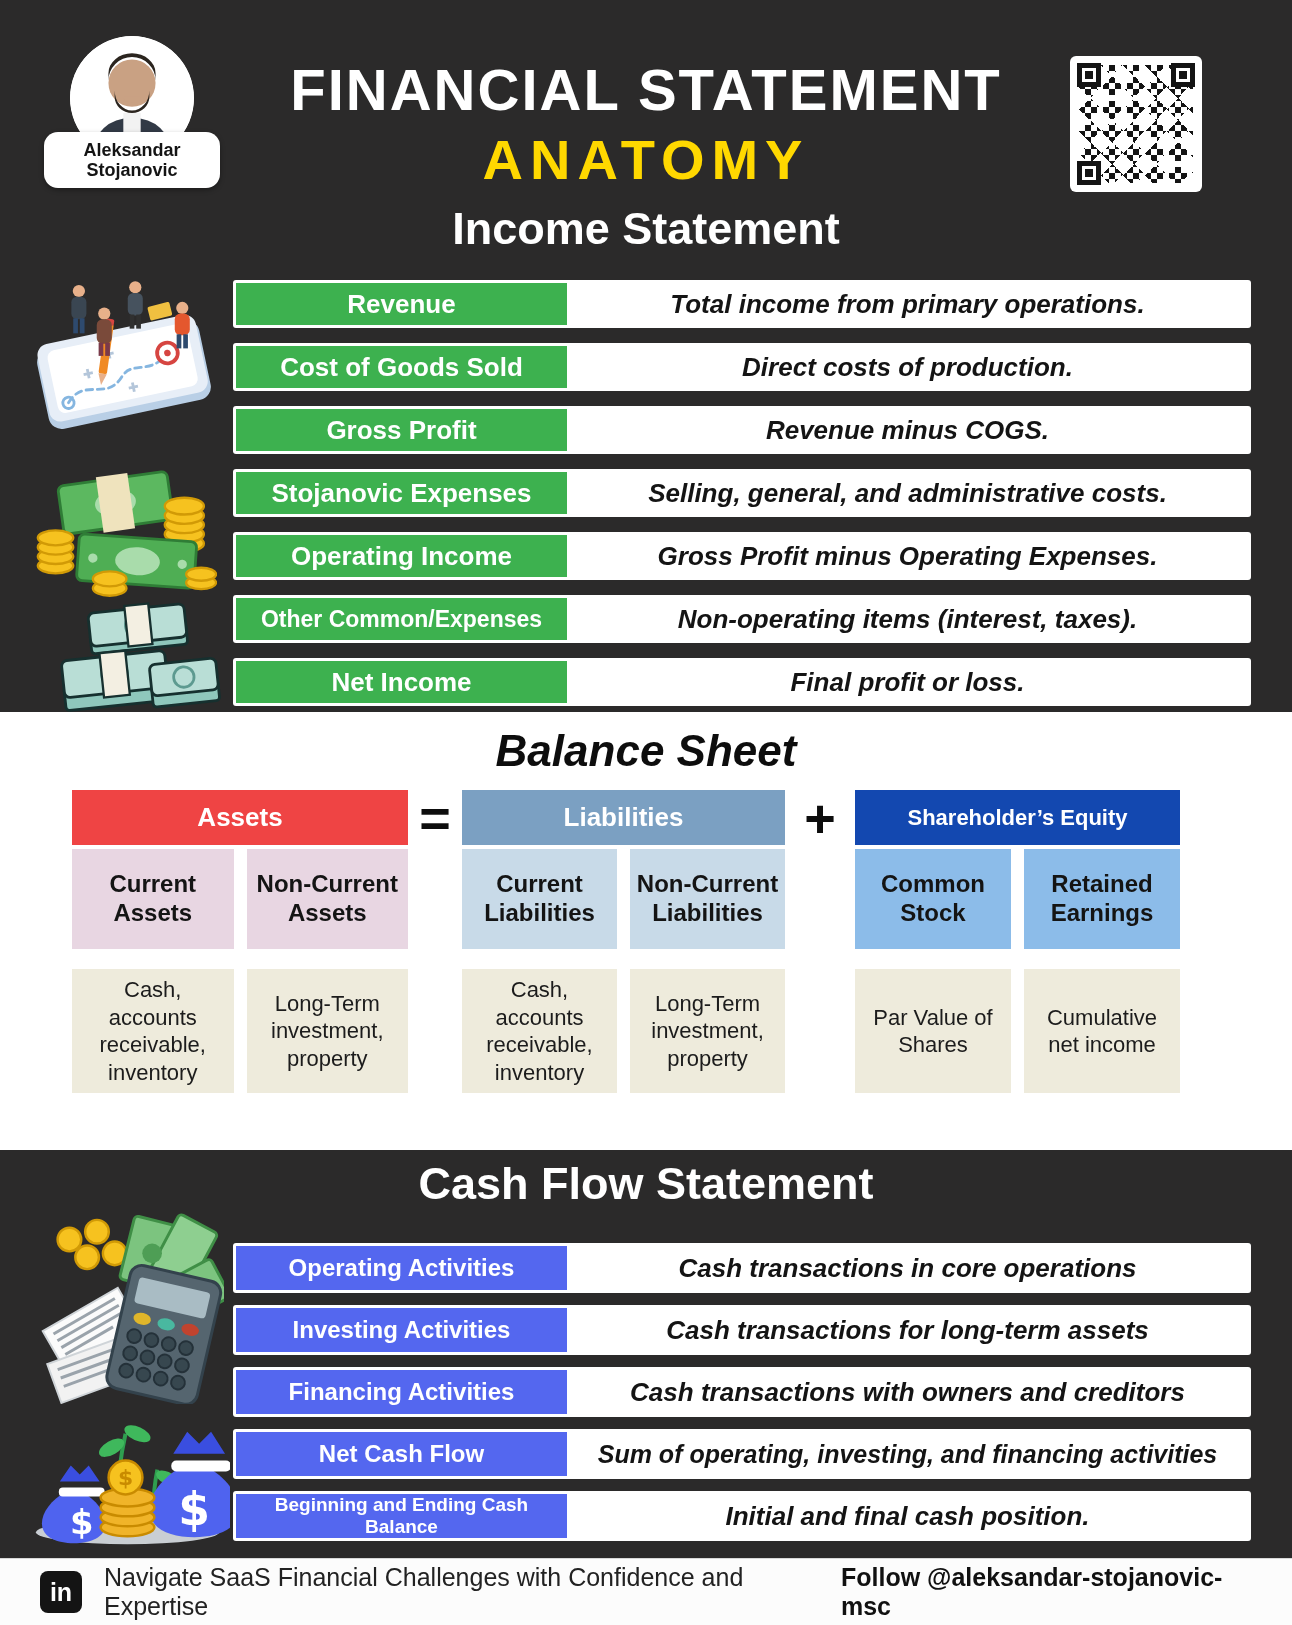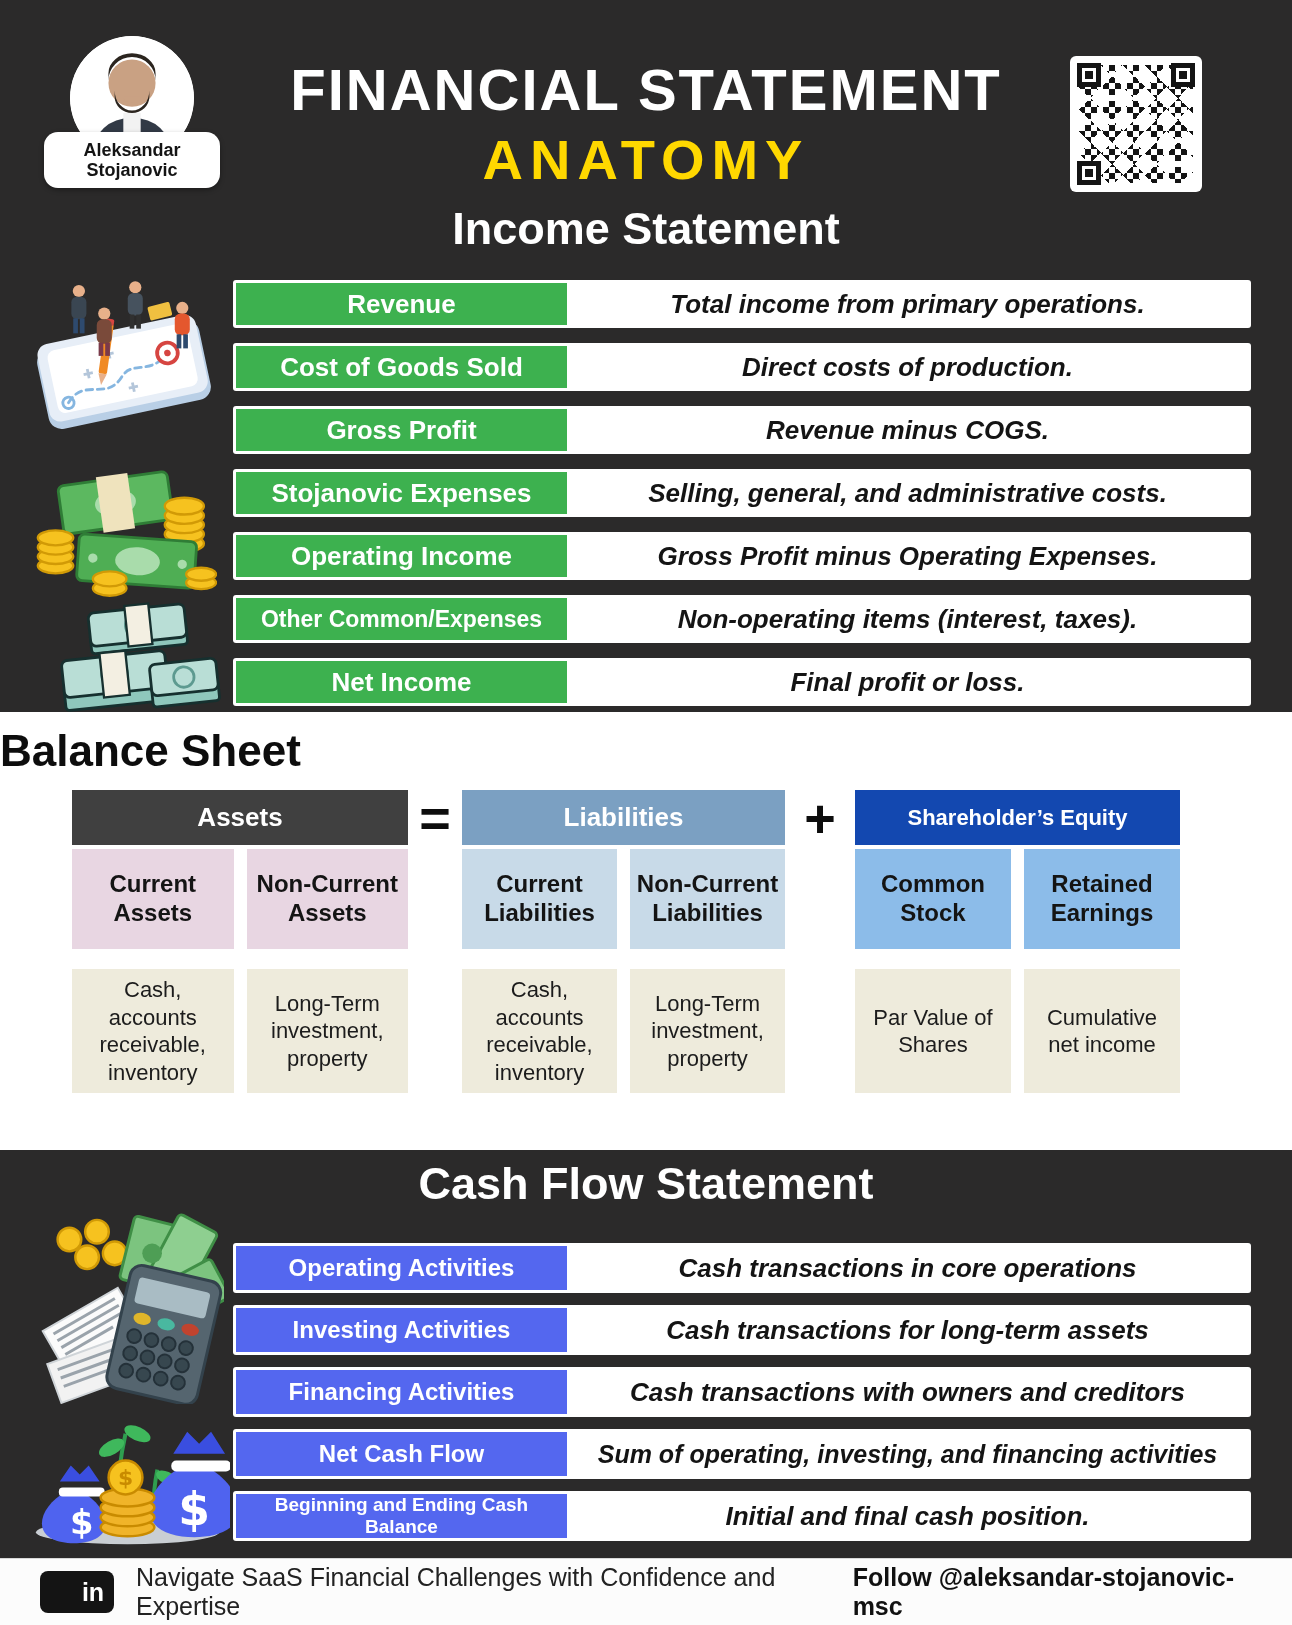--- a/index.html
+++ b/index.html
@@ -44,49 +44,49 @@
   .is-table .t-label { background:#3db14f; }
   .cf-table .t-label { background:#5467ef; font-size:24px; }
   .t-desc { flex:1; display:flex; align-items:center; justify-content:center; text-align:center;
             color:#141414; font-weight:bold; font-size:26px;font-style:italic; }
   .is-table .t-row:nth-child(6) .t-label { font-size:23px; }
   .cf-table .t-row:nth-child(5) .t-label { font-size:19px; line-height:1.15; }
   .cf-table .t-row:nth-child(4) .t-desc { font-size:25px; }
 
   
   .balance-band { position:absolute; left:0; top:712px; width:100%; height:438px; background:#fff; }
-  .bs-title { position:absolute; left:0; right:0; top:14px; text-align:left; font-size:44px; font-weight:800; color:#0d0d0d; }
+  .bs-title { position:absolute; left:0; right:0; top:14px; text-align:center; font-size:44px; font-weight:800; color:#0d0d0d;font-style:italic; }
   .bs-col { position:absolute; top:78px; }
   .bs-col1 { left:72px;  width:336px; }
   .bs-col2 { left:462px; width:323px;border-radius:20px; }
   .bs-col3 { left:855px; width:325px; }
   .bs-header { height:55px; display:flex; align-items:center; justify-content:center;
                color:#fff; font-weight:bold; font-size:26px; }
-  .bs-col1 .bs-header { background:#404040; }
+  .bs-col1 .bs-header { background:#ef4444; }
   .bs-col2 .bs-header { background:#7ba0c2; }
   .bs-col3 .bs-header { background:#1348b0; font-size:22px; }
   .bs-items { display:flex; gap:13px; margin-top:4px; }
   .bs-item { flex:1; }
   .bs-item-name { height:100px; display:flex; align-items:center; justify-content:center; text-align:center;
                   font-weight:bold; font-size:24px; color:#141414; line-height:1.2; padding:0 6px; box-sizing:border-box; }
   .bs-col1 .bs-item-name { background:#e8d6e2; }
   .bs-col2 .bs-item-name { background:#c8dae8; }
   .bs-col3 .bs-item-name { background:#8cbce9; }
   .bs-item-desc { height:124px; margin-top:20px; background:#eeebdc; display:flex; align-items:center; justify-content:center;
                   text-align:center; font-size:22px; color:#1c1c1c; line-height:1.25; padding:0 8px; box-sizing:border-box; }
   .bs-op { position:absolute; top:78px; height:55px; display:flex; align-items:center; justify-content:center;
            font-size:54px; font-weight:900; color:#0d0d0d; }
   .bs-op.eq { left:408px; width:54px; }
   .bs-op.plus { left:785px; width:70px; }
 
   
   .footer { position:absolute; left:0; top:1558px; width:100%; height:67px; background:#fcfcfc; border-top:1px solid #d8d8d8;
             display:flex; align-items:center; padding:0 40px; box-sizing:border-box; gap:22px; }
   .li-icon { width:42px; height:42px; flex:none; background:#141414; border-radius:8px; color:#fff;
-             display:flex; align-items:center; justify-content:center; font-weight:bold; font-size:25px;padding-left:32px; }
+             display:flex; align-items:center; justify-content:center; font-weight:bold; font-size:25px; }
   .footer-tagline { font-size:25px; color:#222; }
   .footer-follow { margin-left:auto; font-size:25px; font-weight:bold; color:#111; }
 
   
   .illu { position:absolute; }
   .illu-team   { left:30px;  top:276px; width:188px; }
   .illu-cash   { left:35px;  top:452px; width:182px; }
   .illu-stacks { left:45px;  top:598px; width:176px; }
   .illu-calc   { left:32px;  top:1212px; width:192px; }
   .illu-bags   { left:26px;  top:1382px; width:204px; }

